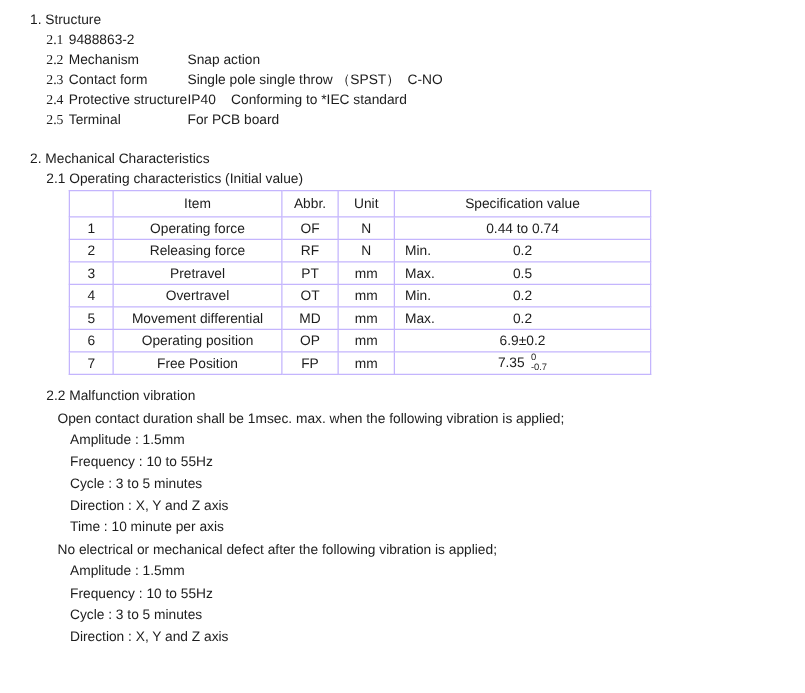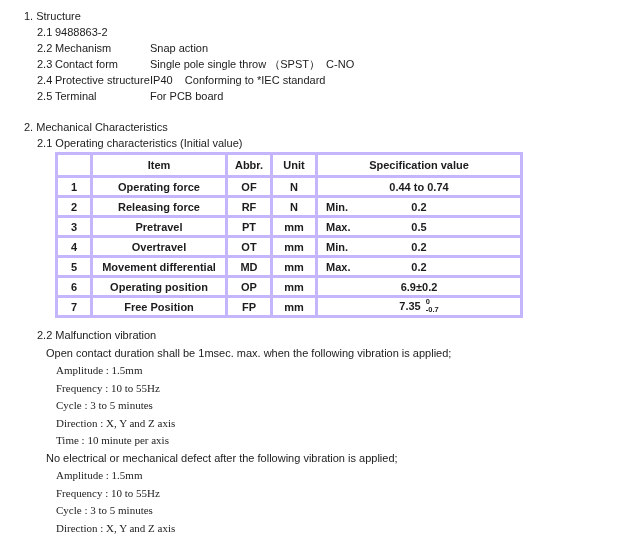--- a/index.html
+++ b/index.html
@@ -26,42 +26,43 @@
   }
   .s1-row {
     display: flex;
     line-height: 16px;
     align-items: baseline;
   }
   .s1-num {
     width: 18px;
     margin-left: 13px;
     flex-shrink: 0;
+    font-family: Liberation Serif, serif;
   }
   .s1-label {
     width: 95px;
     flex-shrink: 0;
   }
   .s1-value { white-space: pre; }
   .s1-note  { margin-left: 24px; white-space: pre; }
 
   .sec2-head { line-height: 16px; margin-top: 15px; }
   .sub-head-1 { line-height: 16px; margin-left: 13px; }
 
   table.spec-table {
     border-collapse: collapse;
     table-layout: fixed;
     margin: 1px 0 0 31px;
     width: 465px;
   }
   table.spec-table th,
   table.spec-table td {
-    border: 3px solid #c4b5fd;
+    border: 1px solid #c4b5fd;
     padding: 0;
-    font-weight: bold;
+    font-weight: normal;
     font-size: 11px;
     color: #1c1c1c;
     overflow: hidden;
     white-space: nowrap;
   }
   table.spec-table th { height: 20px; text-align: center; }
   table.spec-table td { height: 17px; text-align: center; }
   td.cell-item { text-align: left; padding-left: 9px; }
   td.cell-spec { position: relative; text-align: center; }
   .limit {
@@ -79,21 +80,21 @@
     margin-left: 5px;
     vertical-align: middle;
     position: relative;
     top: -1px;
   }
 
   .flow { margin-top: 9px; }
   .flow .ln { line-height: 17.5px; white-space: pre; }
   .ind-sub   { margin-left: 13px; }
   .ind-para  { margin-left: 22px; }
-  .ind-item  { margin-left: 32px; font-family: Liberation Serif, serif; }
+  .ind-item  { margin-left: 32px; }
 </style>
 </head>
 <body>
 
 <div class="page">
 
   <div class="h1">1. Structure</div>
 
   <div>
     <div class="s1-row">

